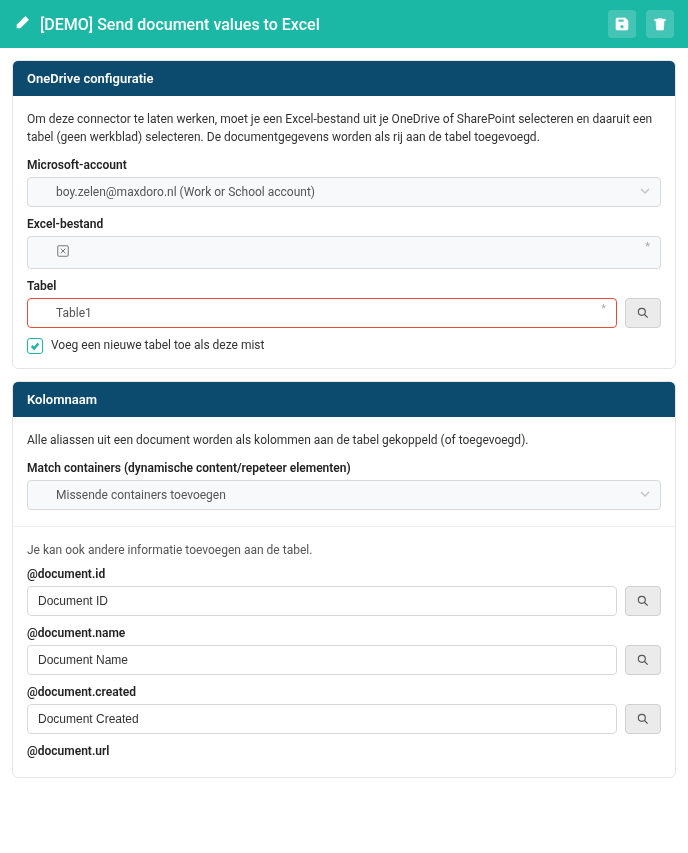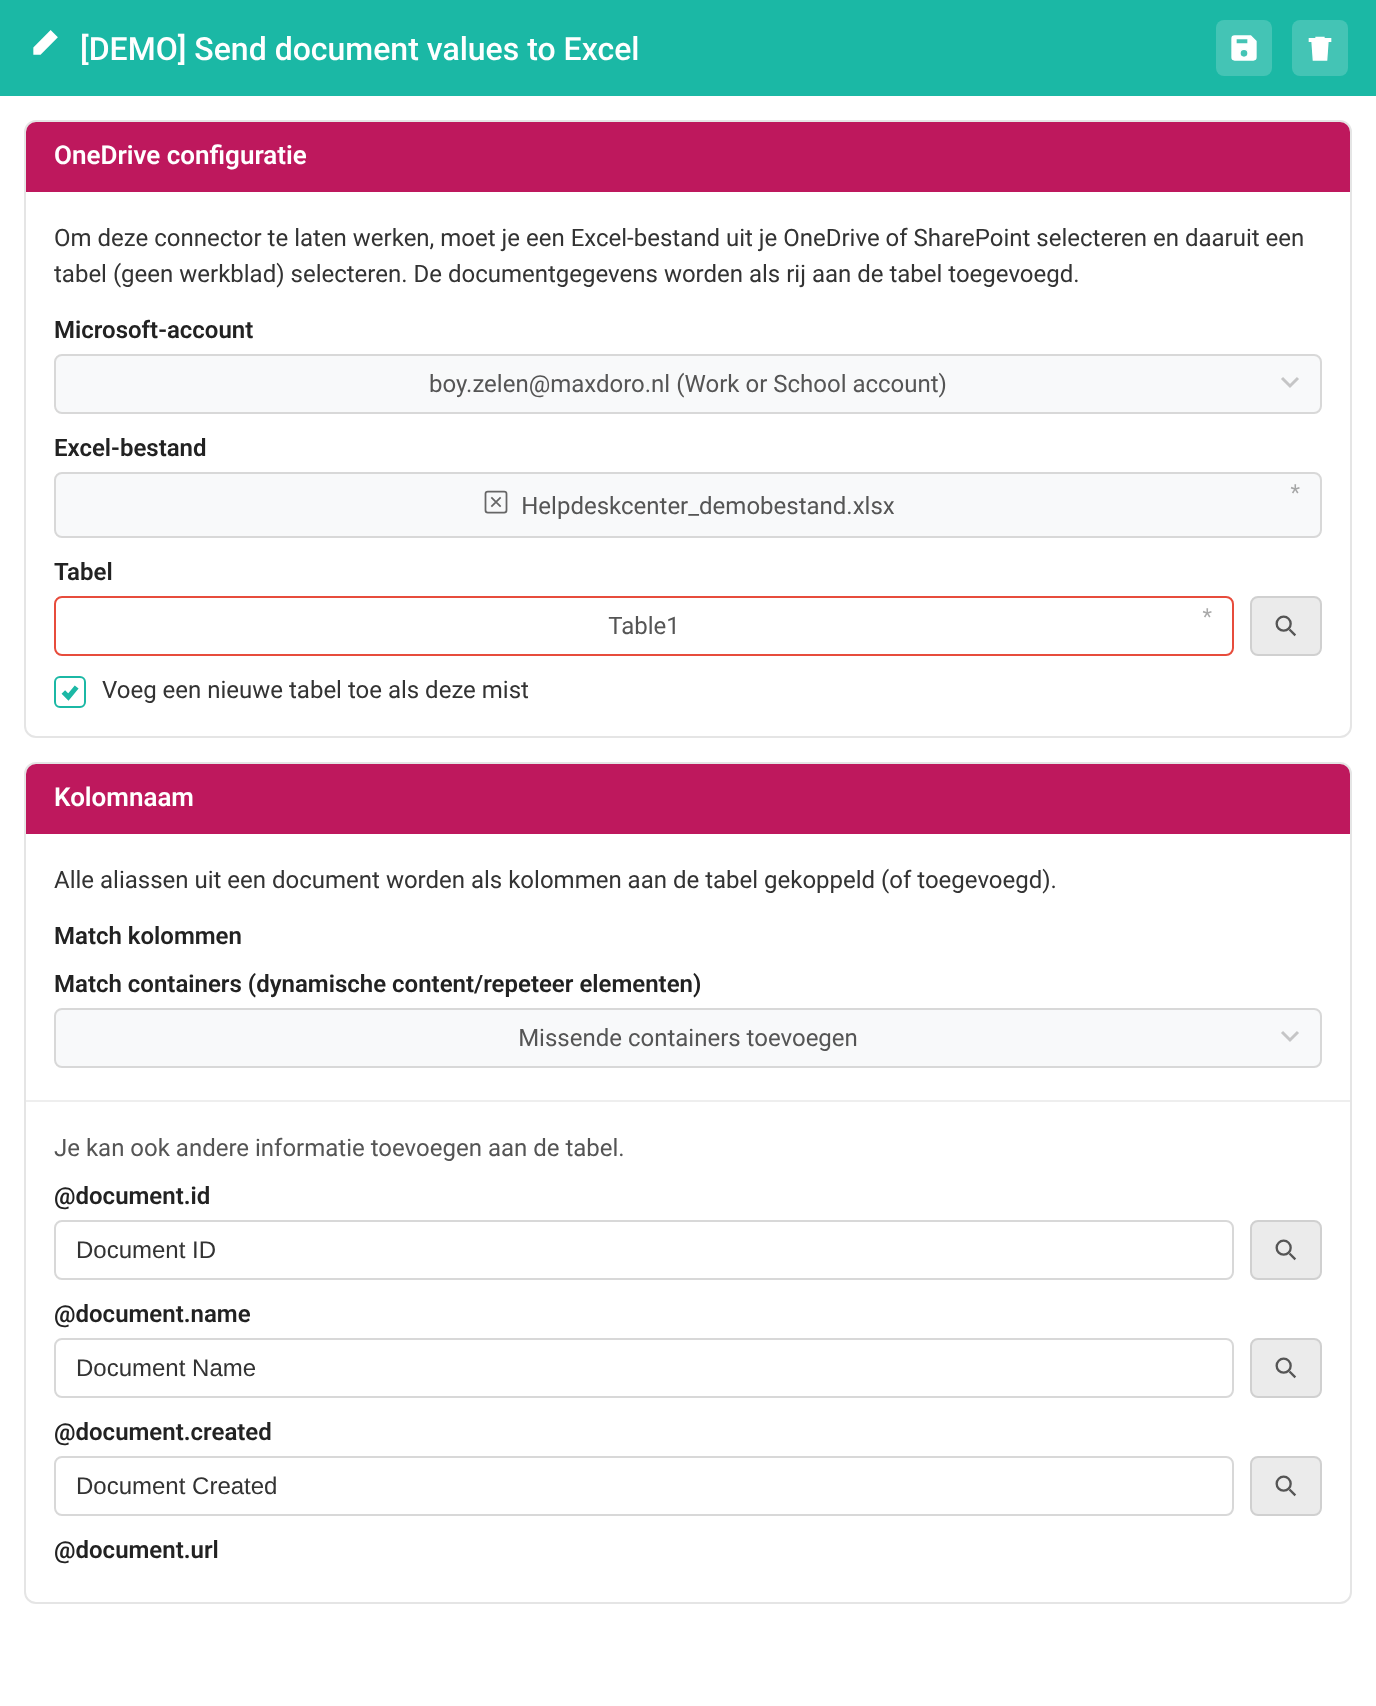--- a/index.html
+++ b/index.html
@@ -34,21 +34,21 @@
       cursor: pointer;
     }
     .header svg { width: 16px; height: 16px; fill: #fff; stroke: #fff; }
     .card {
       margin: 12px;
       border: 1px solid #e5e5e5;
       border-radius: 6px;
       overflow: hidden;
     }
     .card-header {
-      background: #be185d;
+      background: #0c4a6e;
       color: #fff;
       padding: 10px 14px;
       font-size: 13px;
       font-weight: 600;
     }
     .card-body {
       padding: 14px;
     }
     .desc {
       font-size: 12px;
@@ -68,21 +68,20 @@
       width: 100%;
       background: #f8f9fa;
       border: 1px solid #d8d8d8;
       border-radius: 4px;
       padding: 7px 28px;
       font-size: 12px;
       color: #555;
       display: flex;
       align-items: center;
       position: relative;
-      justify-content: center;
     }
     .select-box .chevron {
       position: absolute;
       right: 10px;
       opacity: 0.45;
     }
     .select-box .asterisk {
       position: absolute;
       right: 10px;
       top: 3px;
@@ -202,21 +201,20 @@
 
     <div class="label">Excel-bestand</div>
     <div class="select-box">
       <div class="file-row">
         <span>
           <svg class="icon" viewBox="0 0 24 24">
               <rect x="3" y="3" width="18" height="18" rx="2" fill="none" stroke="#666" stroke-width="1.5"></rect>
               <path d="M8 8l8 8M16 8l-8 8" stroke="#666" stroke-width="1.5"></path>
             </svg>
         </span>
-        <span>Helpdeskcenter_demobestand.xlsx</span>
       </div>
       <span class="asterisk">*</span>
     </div>
 
     <div class="label">Tabel</div>
     <div class="row-with-btn">
       <div class="select-box error">
         <span>Table1</span>
         <span class="asterisk">*</span>
       </div>
@@ -237,21 +235,20 @@
       <span>Voeg een nieuwe tabel toe als deze mist</span>
     </div>
   </div>
 </div>
 
 <div class="card">
   <div class="card-header">Kolomnaam</div>
   <div class="card-body">
     <div class="desc">Alle aliassen uit een document worden als kolommen aan de tabel gekoppeld (of toegevoegd).</div>
 
-    <div class="label">Match kolommen</div>
 
     <div class="label">Match containers (dynamische content/repeteer elementen)</div>
     <div class="select-box">
       <span>Missende containers toevoegen</span>
       <span class="chevron"><svg viewBox="0 0 10 10">
             <path d="M1 3l4 4 4-4" fill="none" stroke="#888" stroke-width="1.5"></path>
           </svg></span>
     </div>
 
     <div class="divider"></div>

